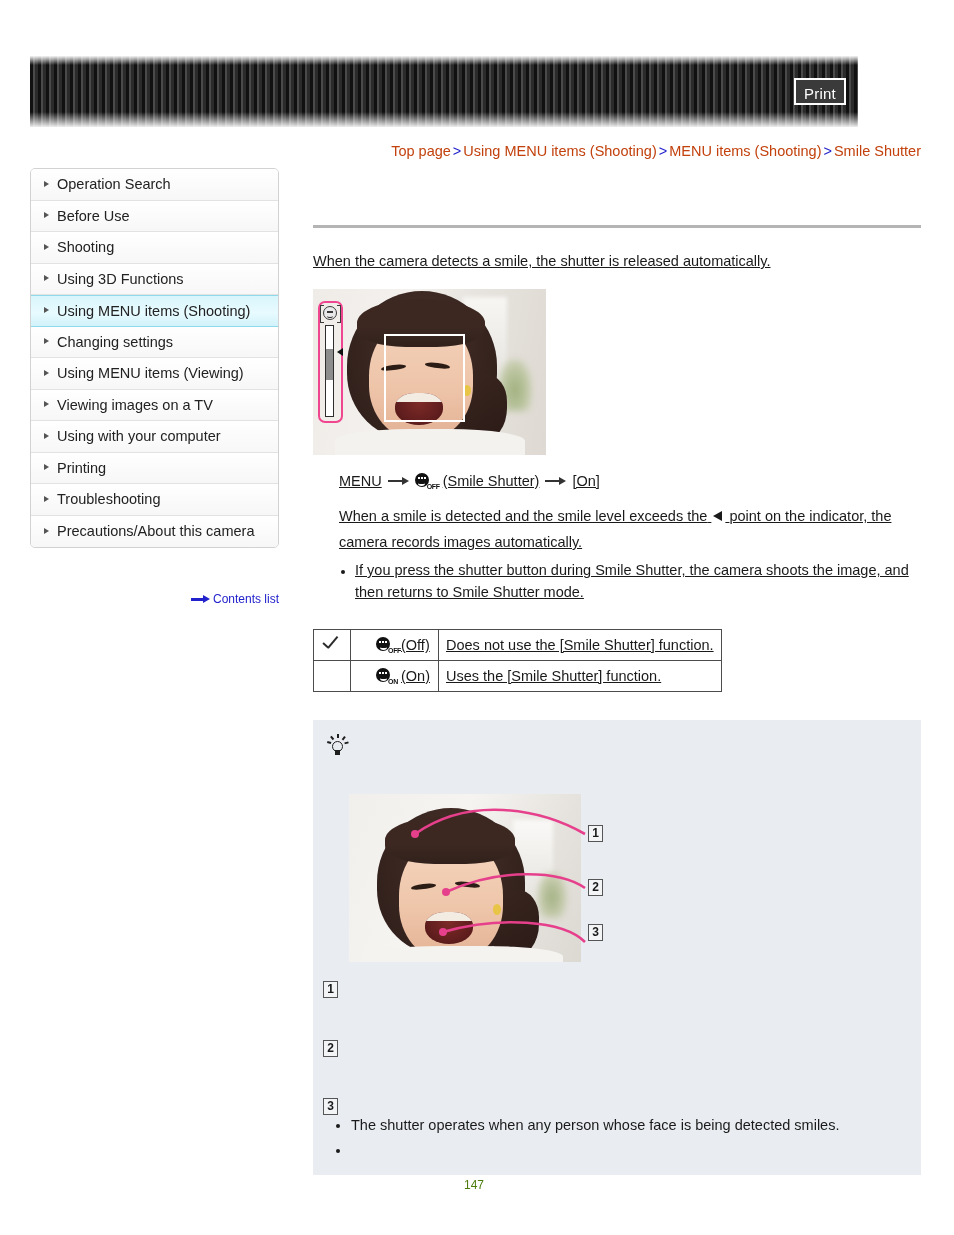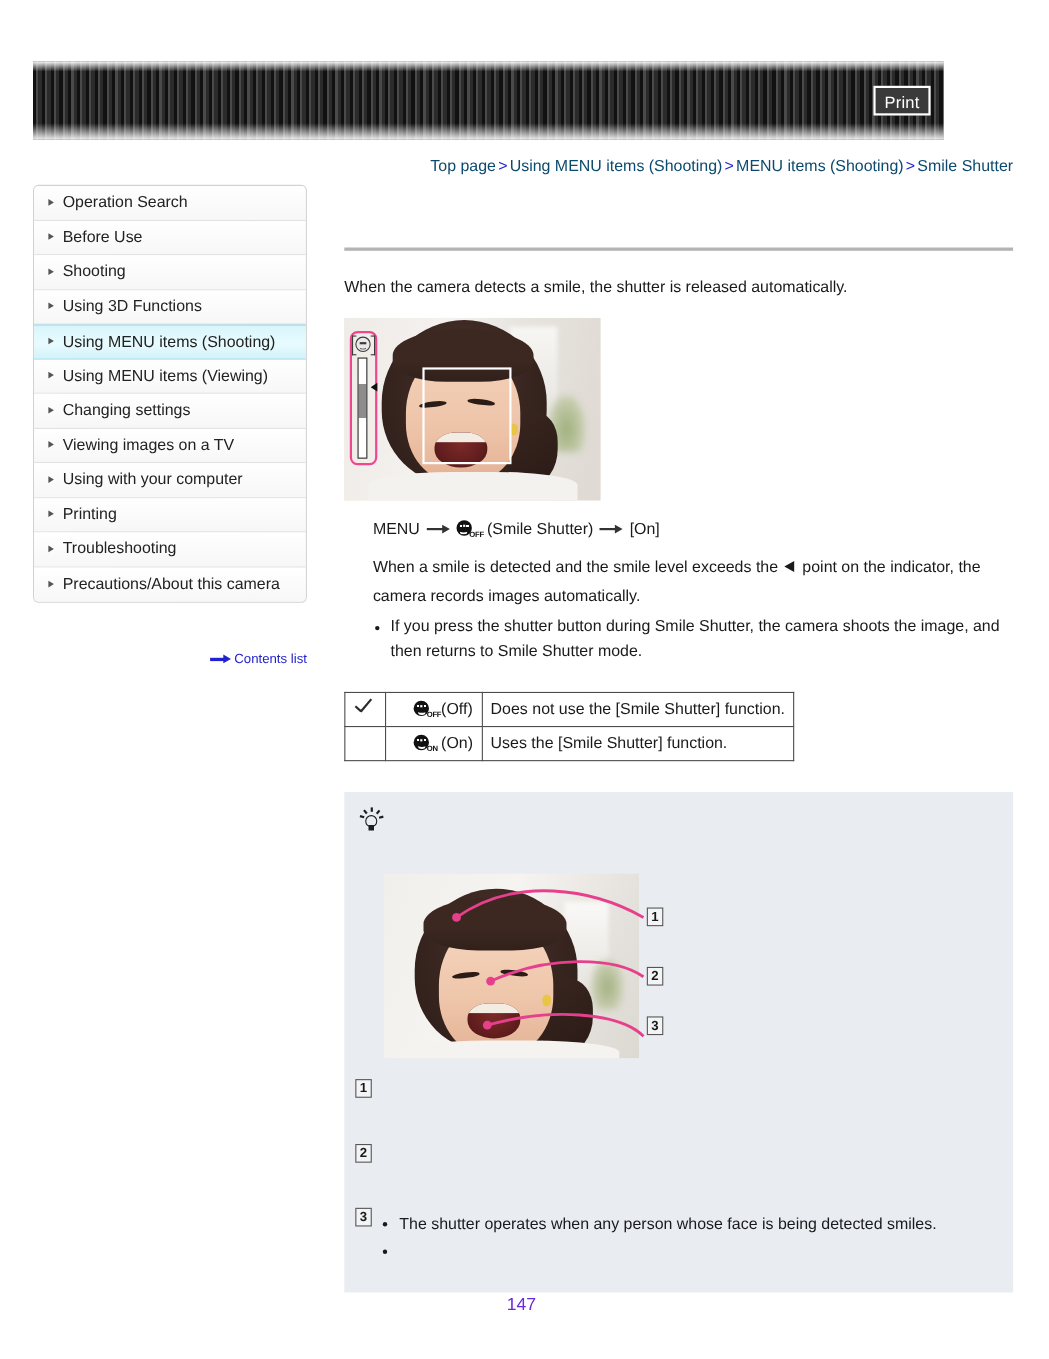--- a/index.html
+++ b/index.html
@@ -53,21 +53,21 @@
   
   .breadcrumb {
     position: absolute;
     right: 33px;
     top: 143px;
     font-size: 14.5px;
     color: #2222cc;
     white-space: nowrap;
   }
   .breadcrumb a {
-    color: #0c4a6e;
+    color: #c2410c;
     text-decoration: none;
   }
   .breadcrumb .sep {
     color: #2222cc;
     margin: 0 2px;
   }
 
   
   .sidebar {
     position: absolute;
@@ -141,20 +141,21 @@
     border-top: 4.5px solid transparent;
     border-bottom: 4.5px solid transparent;
   }
 
   
   .content {
     position: absolute;
     left: 313px;
     top: 168px;
     width: 608px;
+    text-decoration: underline;
   }
   .title-rule {
     height: 3px;
     background: #b4b4b4;
     margin-top: 57px;
   }
   .lead {
     font-size: 14.5px;
     margin-top: 25px;
     color: #1a1a1a;
@@ -598,34 +599,34 @@
     display: flex;
     align-items: flex-start;
     gap: 8px;
   }
   .legend-item .lbl { padding-top: 0px; }
   .tip-bullets {
     position: absolute;
     left: 12px;
     bottom: 12px;
     width: 580px;
-    margin: 12px;
+    margin: 0;
     padding-left: 26px;
     font-size: 14.5px;
     line-height: 25px;
   }
 
   
   .page-num {
     position: absolute;
     left: 0; right: 0;
     top: 1178px;
     text-align: center;
-    font-size: 16px;
-    color: #6d28d9;
+    font-size: 12px;
+    color: #4d7c0f;
     width: 954px;
   }
   .page-num span { margin-left: -6px; }
 </style>
 </head>
 <body>
 
 <div class="banner">
   <div class="print-btn">Print</div>
 </div>
@@ -633,22 +634,22 @@
 <div class="breadcrumb">
   <a href="#">Top page</a><span class="sep">&gt;</span><a href="#">Using MENU items (Shooting)</a><span class="sep">&gt;</span><a href="#">MENU items (Shooting)</a><span class="sep">&gt;</span><a href="#">Smile Shutter</a>
 </div>
 
 <nav class="sidebar">
   <div class="nav-item"><span>Operation Search</span></div>
   <div class="nav-item"><span>Before Use</span></div>
   <div class="nav-item"><span>Shooting</span></div>
   <div class="nav-item"><span>Using 3D Functions</span></div>
   <div class="nav-item active"><span>Using MENU items (Shooting)</span></div>
+  <div class="nav-item"><span>Changing settings</span></div>
   <div class="nav-item"><span>Using MENU items (Viewing)</span></div>
-  <div class="nav-item"><span>Changing settings</span></div>
   <div class="nav-item"><span>Viewing images on a TV</span></div>
   <div class="nav-item"><span>Using with your computer</span></div>
   <div class="nav-item"><span>Printing</span></div>
   <div class="nav-item"><span>Troubleshooting</span></div>
   <div class="nav-item"><span>Precautions/About this camera</span></div>
 </nav>
 
 <div class="contents-link">
   <span class="arrow"></span><span>Contents list</span>
 </div>

